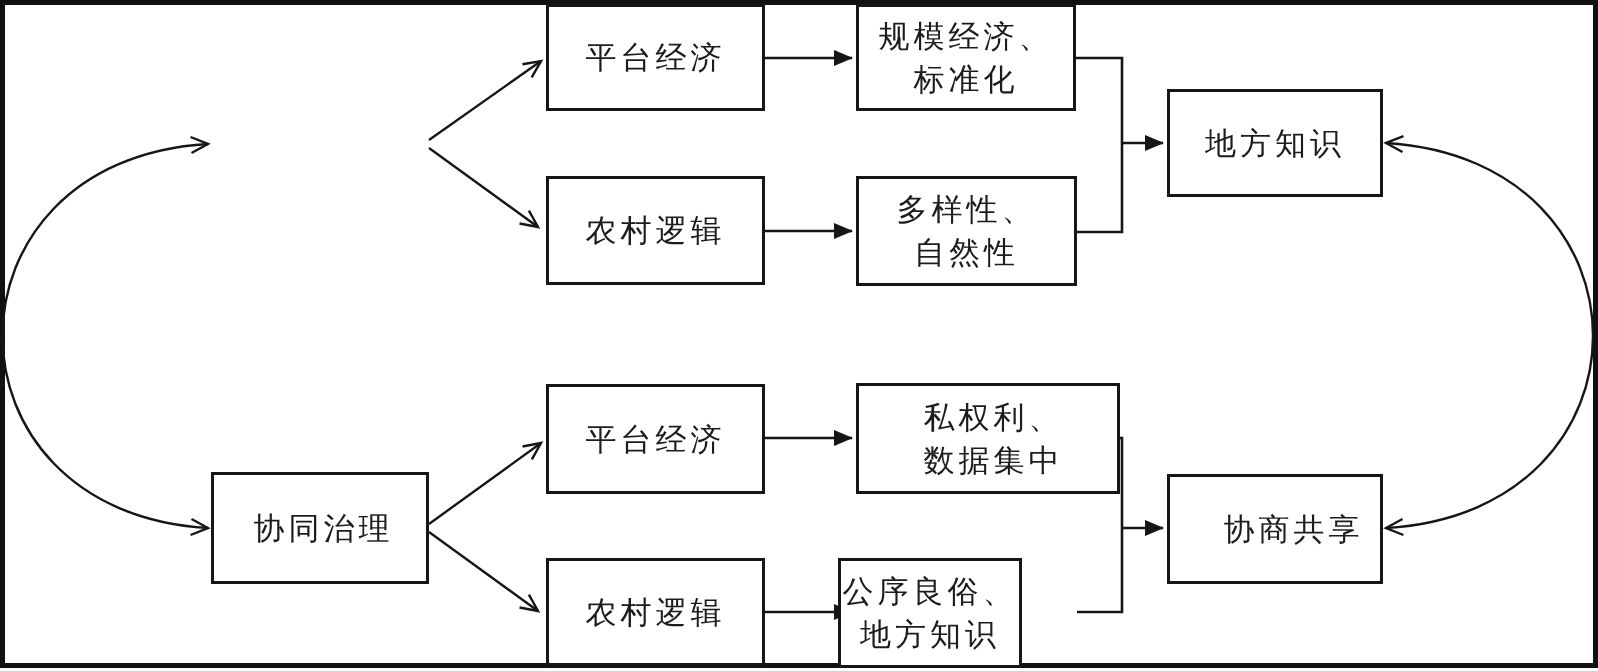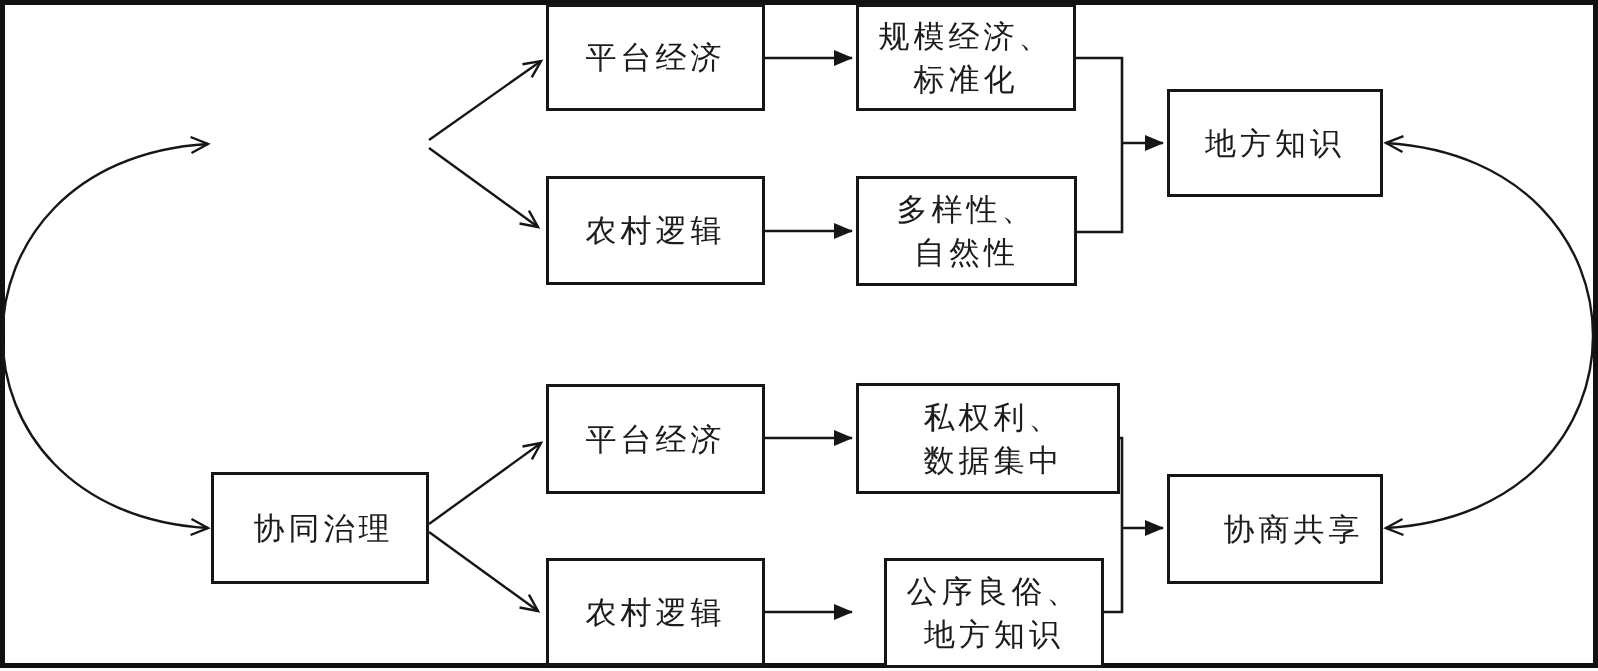--- a/index.html
+++ b/index.html
@@ -39,21 +39,21 @@
   .n-value        { left: 211px;  top: 91px;  width: 218px; height: 107px; }
   .n-plat-top     { left: 546px;  top: 4px;   width: 219px; height: 107px; }
   .n-rural-top    { left: 546px;  top: 176px; width: 219px; height: 109px; }
   .n-scale        { left: 856px;  top: 4px;   width: 220px; height: 107px; }
   .n-diversity    { left: 856px;  top: 176px; width: 221px; height: 110px; }
   .n-integration  { left: 1167px; top: 89px;  width: 216px; height: 108px; }
   .n-governance   { left: 211px;  top: 472px; width: 218px; height: 112px; padding-left: 7px; }
   .n-plat-bottom  { left: 546px;  top: 384px; width: 219px; height: 110px; }
   .n-rural-bottom { left: 546px;  top: 558px; width: 219px; height: 108px; }
   .n-private      { left: 856px;  top: 383px; width: 264px; height: 111px; padding-left: 11px; }
-  .n-public       { left: 884px;  top: 558px; width: 220px; height: 110px; }
+  .n-public       { left: 838px;  top: 558px; width: 184px; height: 110px; }
   .n-sharing      { left: 1167px; top: 474px; width: 216px; height: 110px; padding-left: 37px; }
 </style>
 </head>
 <body>
 
 <div class="canvas">
 
   <svg class="connector-layer" viewBox="0 0 1598 671" aria-hidden="true">
     <defs>
       <marker id="mSolid" markerUnits="userSpaceOnUse" markerWidth="20" markerHeight="16" refX="18" refY="8" orient="auto-start-reverse">

